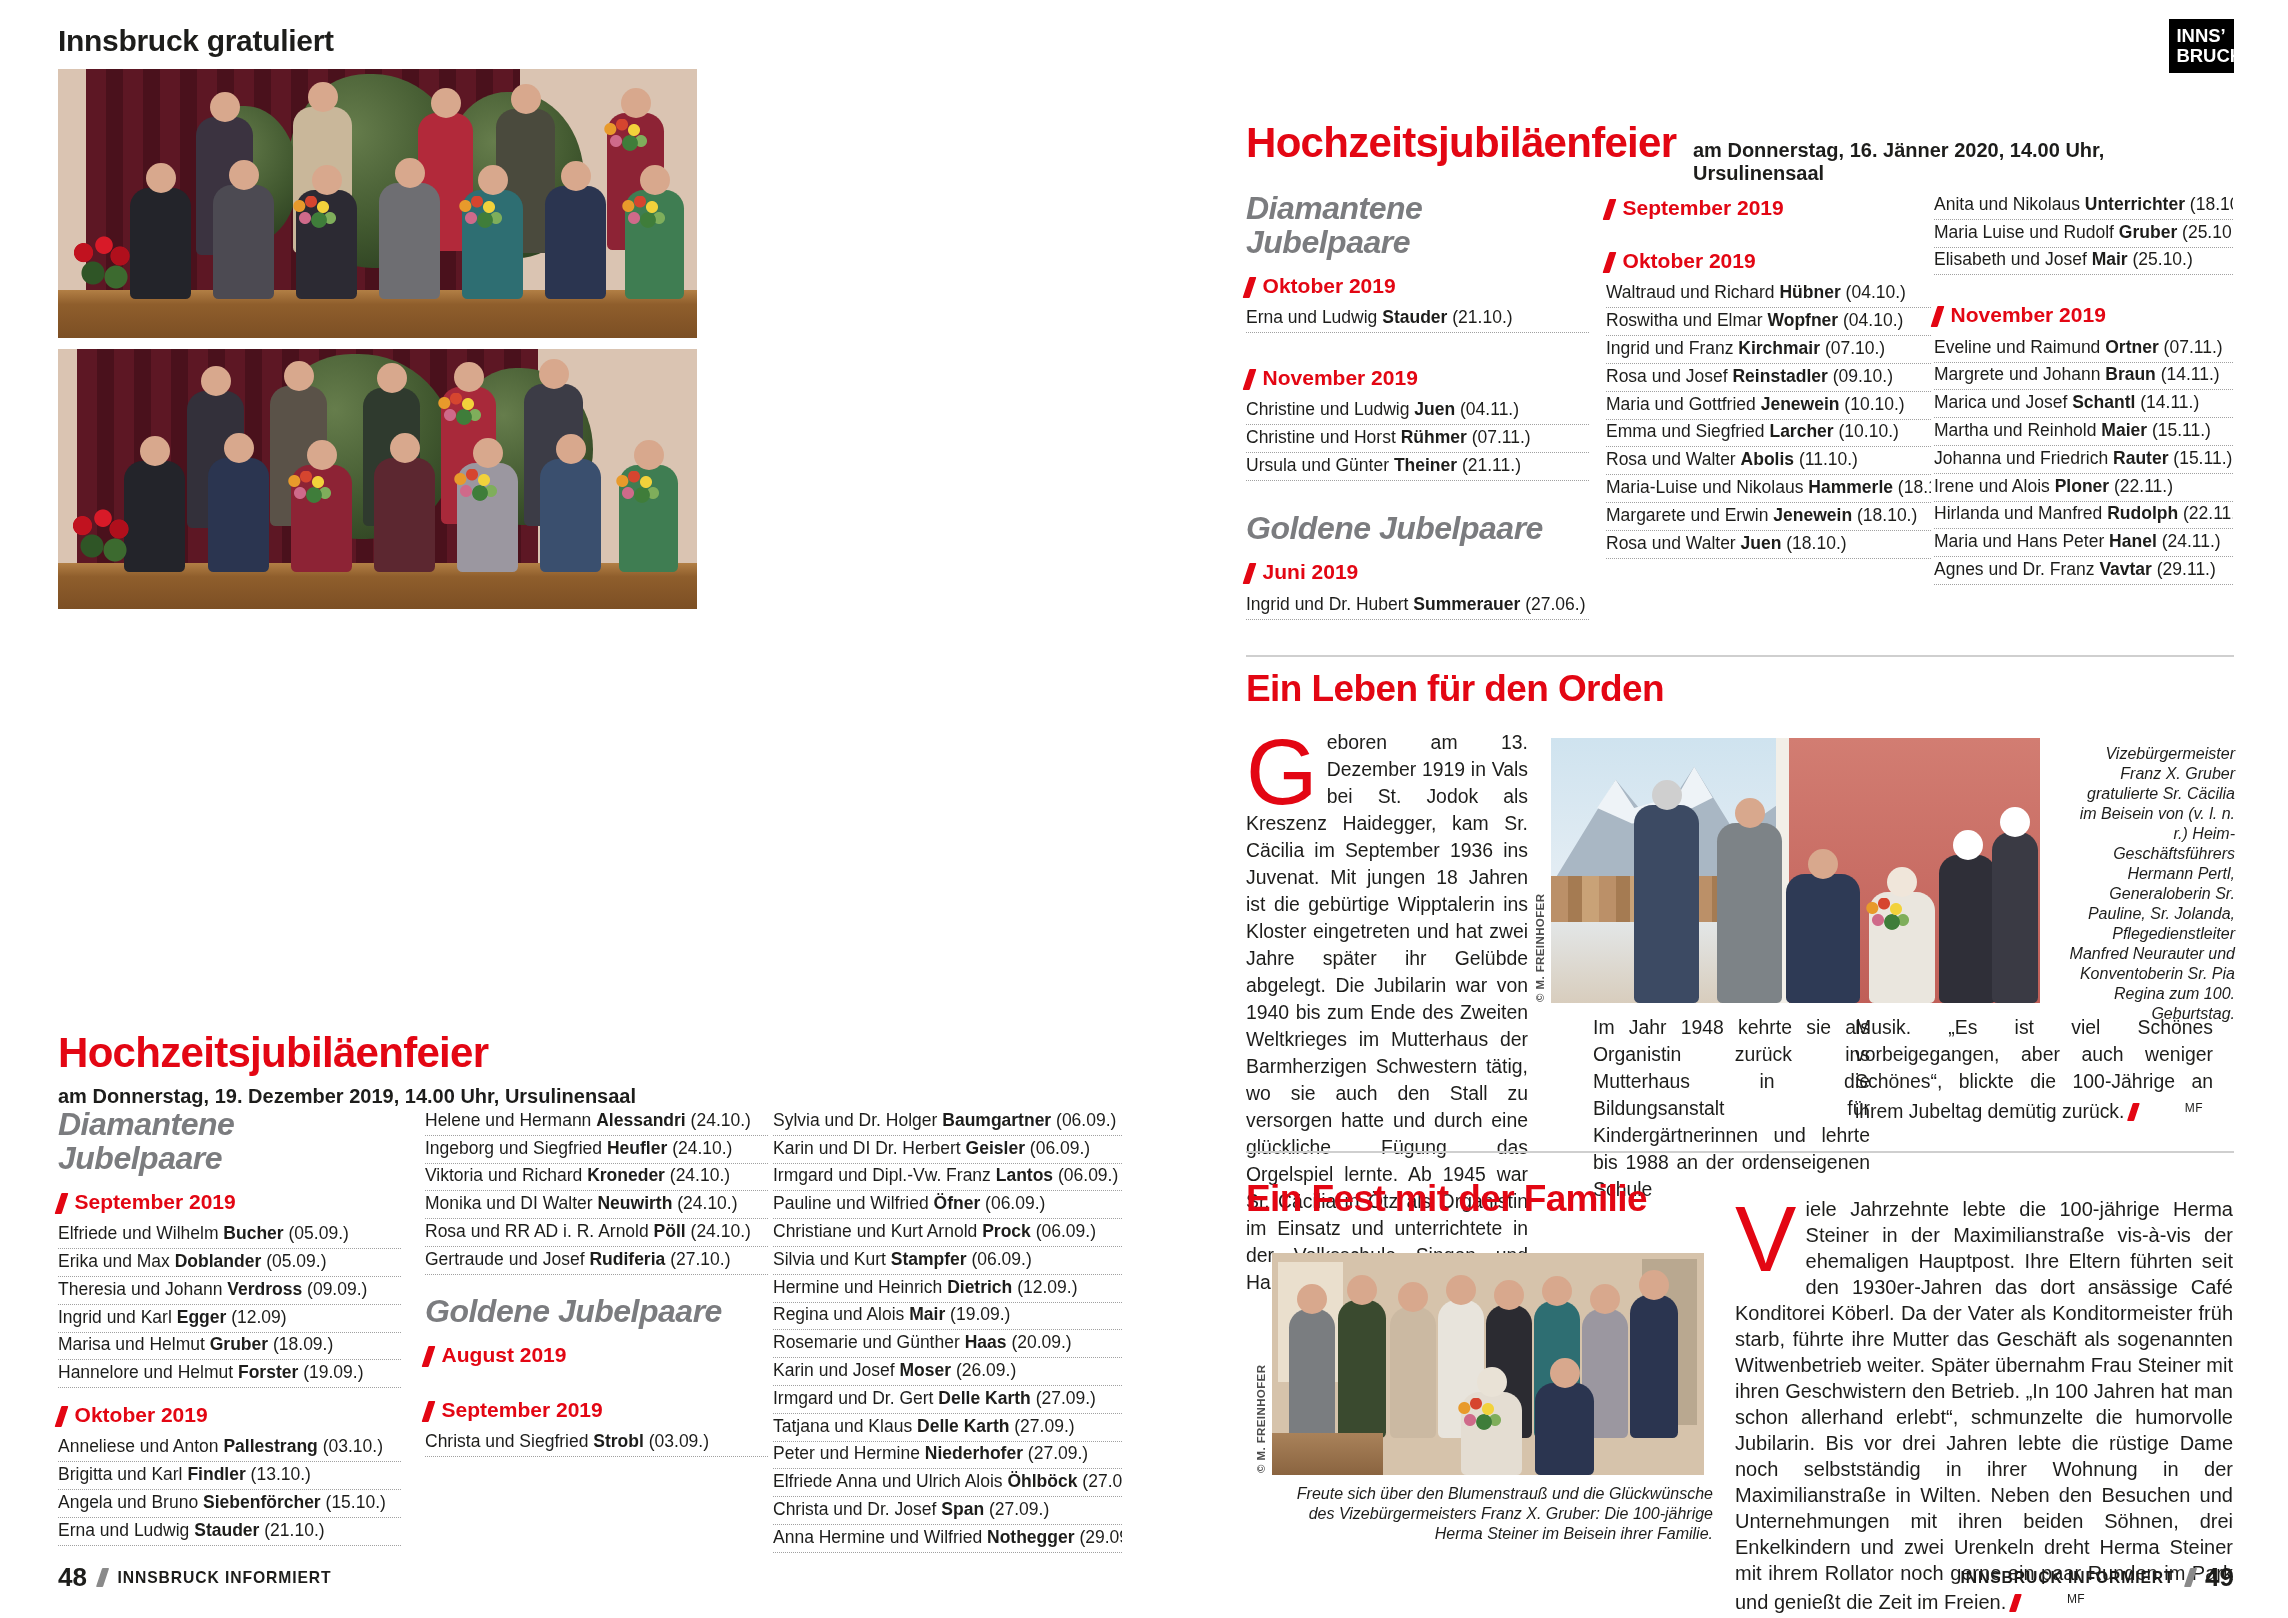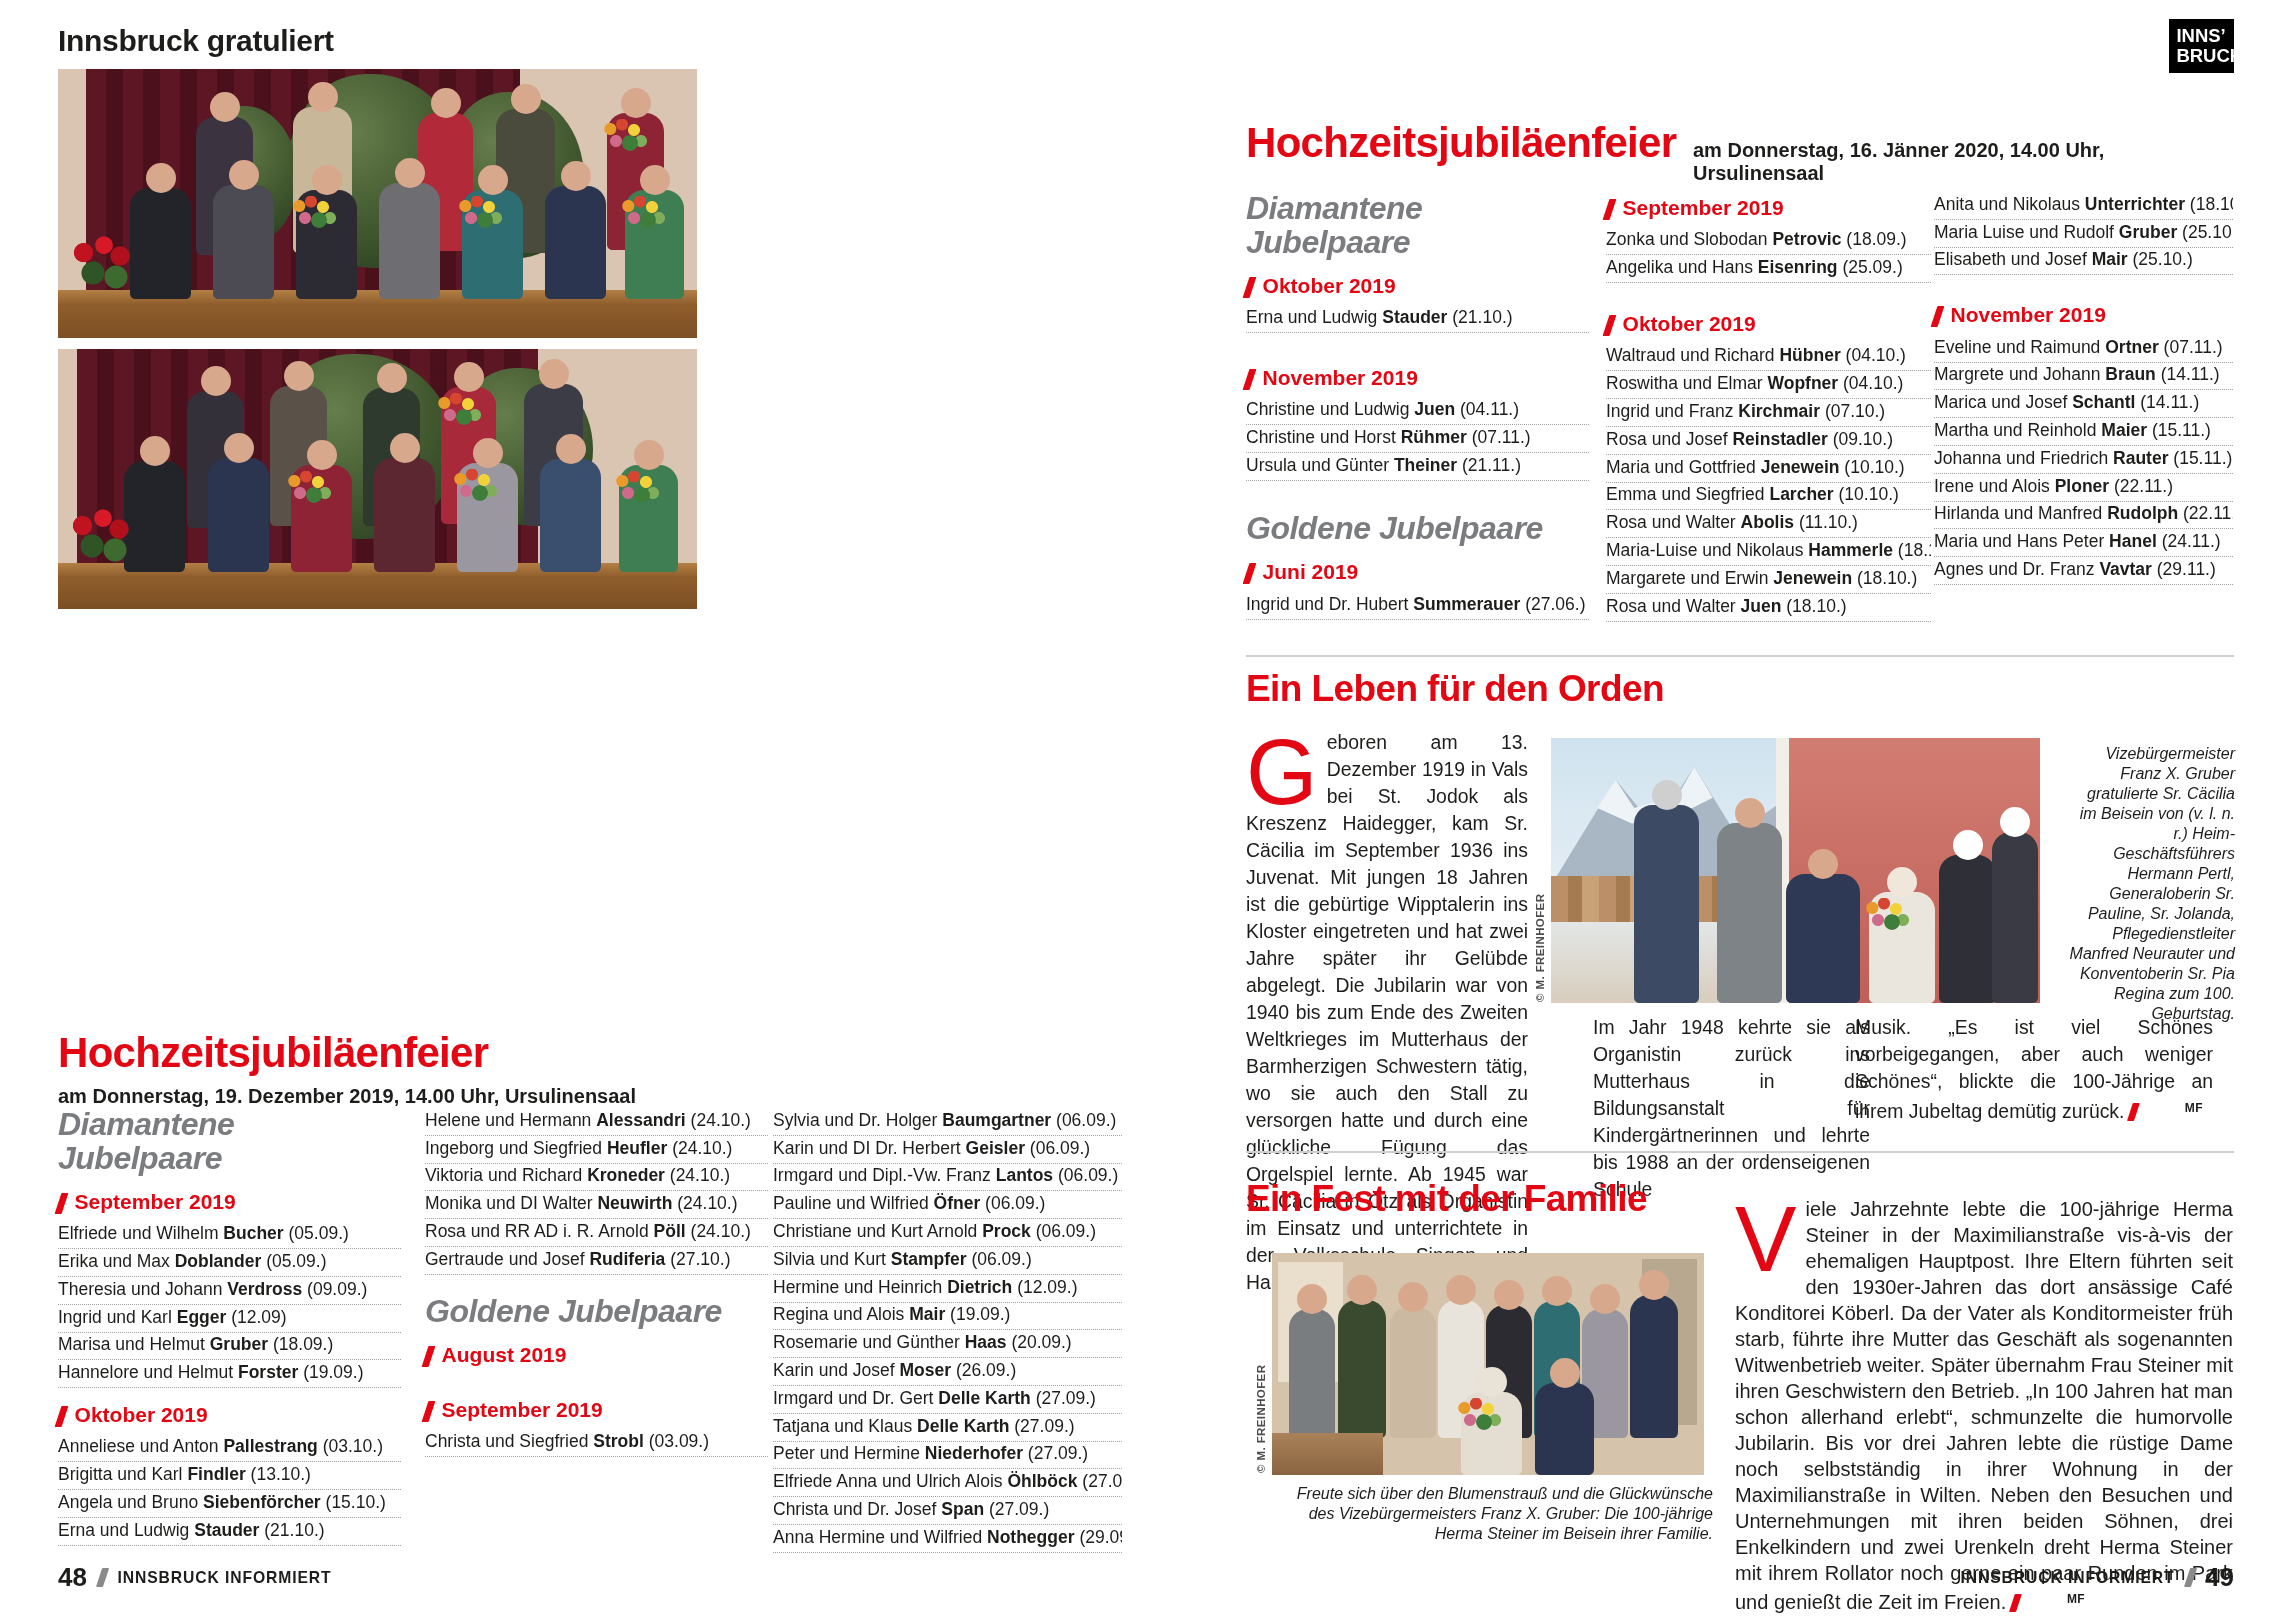--- a/index.html
+++ b/index.html
@@ -18,21 +18,21 @@
   .slash.small{width:6.5px;height:17.5px;vertical-align:-2.8px;}
   ul.list{list-style:none;margin:0;padding:0;}
   .couple{font-size:17.5px;line-height:19.4px;padding:2.8px 0 4.6px 0;border-bottom:1.8px dotted #a1a1a1;white-space:nowrap;overflow:hidden;}
   .couple b{font-weight:700;}
   .art-h{color:#e30613;font-weight:700;font-size:37px;letter-spacing:-0.6px;line-height:1;}
   .body-col{font-size:19.4px;line-height:27px;text-align:justify;}
   .dropcap{float:left;color:#e30613;font-size:92px;line-height:74px;padding:5.5px 9.2px 0 0;font-weight:400;}
   .caption{font-size:16px;line-height:20px;font-style:italic;color:#1d1d1b;text-align:right;}
   .vcred{position:absolute;font-size:11.5px;color:#4d4d4d;transform:rotate(-90deg);transform-origin:left top;white-space:nowrap;letter-spacing:0.4px;font-weight:700;}
   .authmark{white-space:nowrap;}
-  .authmark .mf{font-size:12px;font-weight:700;vertical-align:5.5px;letter-spacing:0.5px;padding-left:43px;}
+  .authmark .mf{font-size:12px;font-weight:400;vertical-align:5.5px;letter-spacing:0.5px;padding-left:43px;}
   .hr{position:absolute;height:1.8px;background:#cfcfcf;}
   
   .foot{display:flex;align-items:center;gap:12px;}
   .foot .pnum{font-size:26px;font-weight:700;}
   .foot .brand{font-size:15.7px;font-weight:700;letter-spacing:0.9px;}
   
   .logo{background:#000;color:#fff;width:65px;height:54px;display:flex;flex-direction:column;justify-content:center;padding:0 7.4px;box-sizing:border-box;}
   .logo span{font-weight:700;font-size:18.5px;line-height:20px;letter-spacing:0;}
   
   .photo{position:absolute;overflow:hidden;background:#dac4b2;}
@@ -226,24 +226,20 @@
     <ul class="list">
         <li class="couple"><span>Ingrid und Dr. Hubert</span> <b>Summerauer</b> <span>(27.06.)</span></li>
       </ul>
   </div>
 
   <div class="abs" style="left:1606px;top:192px;width:325px;">
     <div class="month first">
         <span class="slash"></span>
         <span>September 2019</span>
       </div>
-    <ul class="list">
-        <li class="couple"><span>Zonka und Slobodan</span> <b>Petrovic</b> <span>(18.09.)</span></li>
-        <li class="couple"><span>Angelika und Hans</span> <b>Eisenring</b> <span>(25.09.)</span></li>
-      </ul>
     <div class="month" style="margin-top:29.5px;">
         <span class="slash"></span>
         <span>Oktober 2019</span>
       </div>
     <ul class="list">
         <li class="couple"><span>Waltraud und Richard</span> <b>Hübner</b> <span>(04.10.)</span></li>
         <li class="couple"><span>Roswitha und Elmar</span> <b>Wopfner</b> <span>(04.10.)</span></li>
         <li class="couple"><span>Ingrid und Franz</span> <b>Kirchmair</b> <span>(07.10.)</span></li>
         <li class="couple"><span>Rosa und Josef</span> <b>Reinstadler</b> <span>(09.10.)</span></li>
         <li class="couple"><span>Maria und Gottfried</span> <b>Jenewein</b> <span>(10.10.)</span></li>

